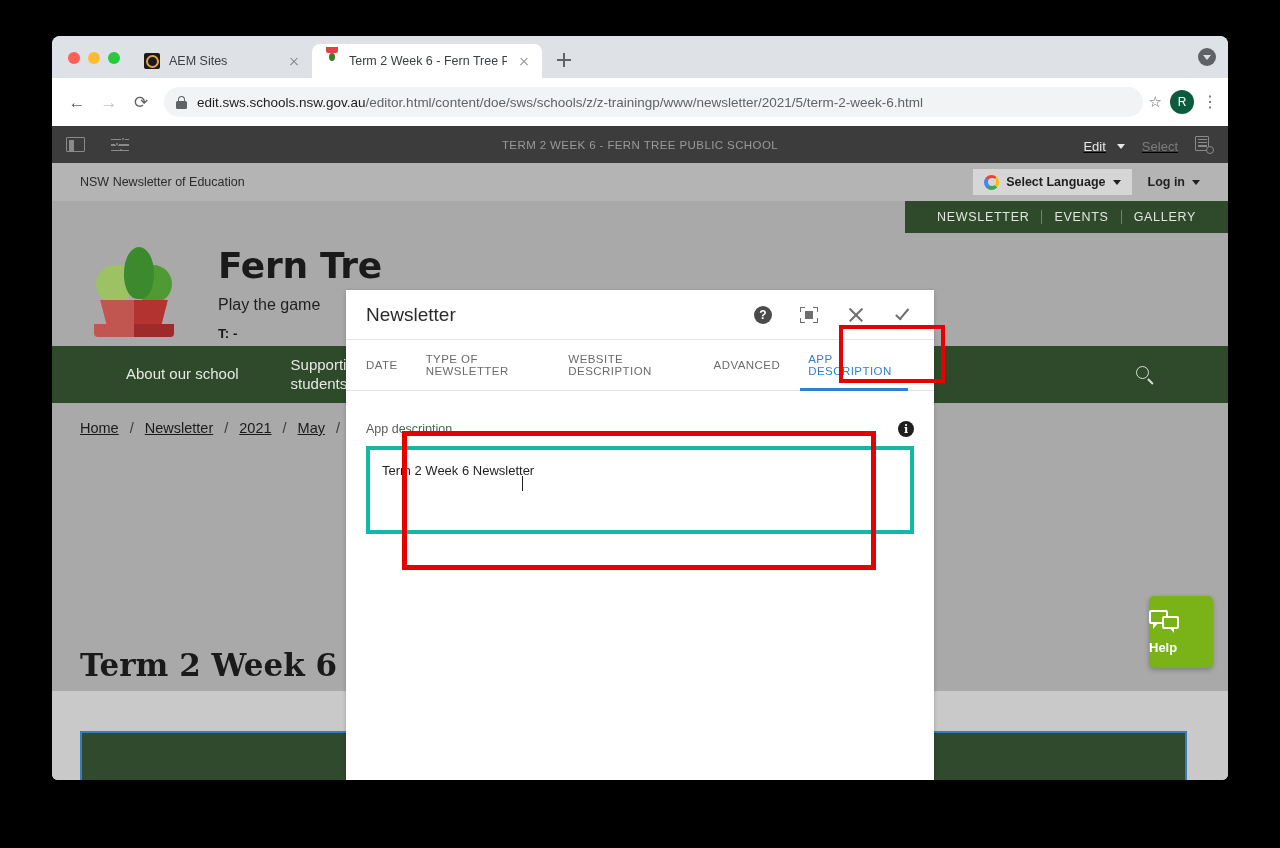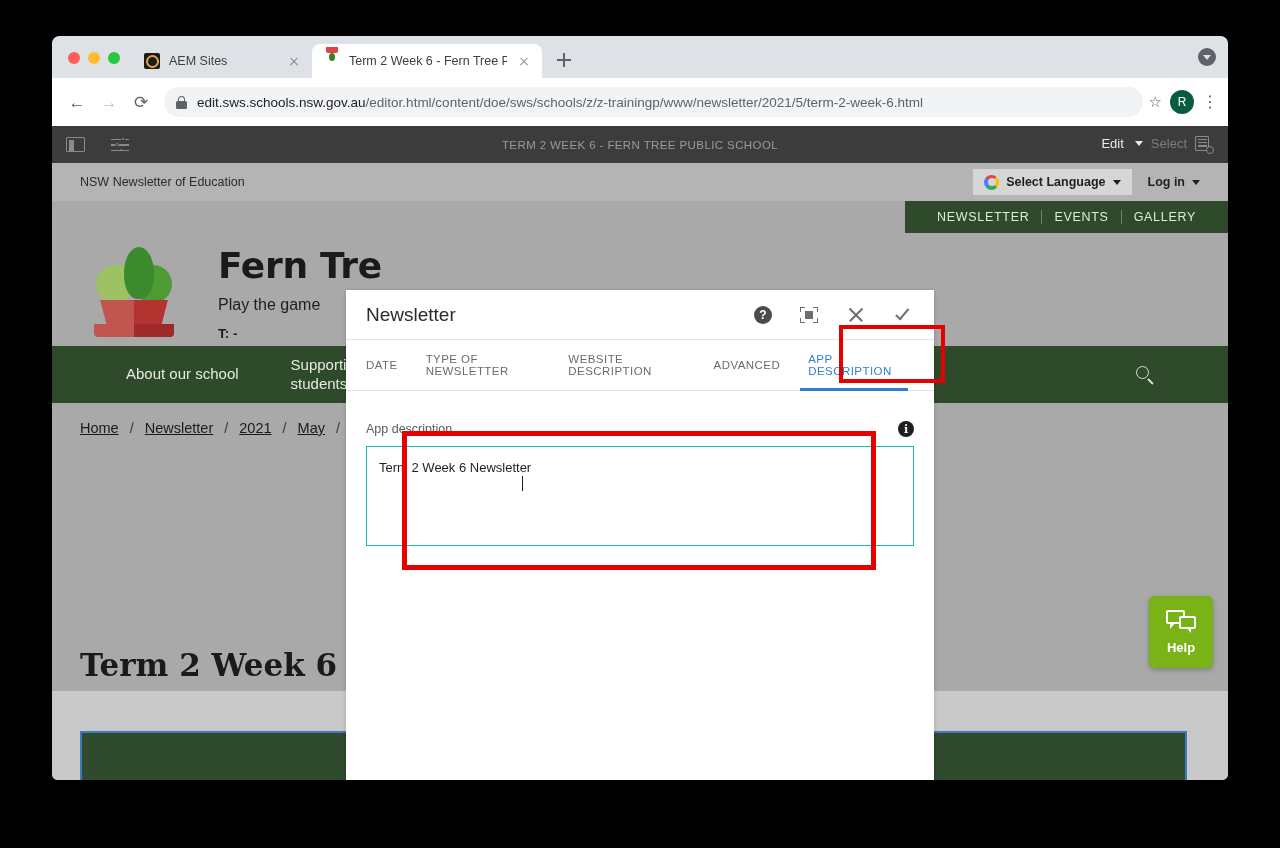--- a/index.html
+++ b/index.html
@@ -147,22 +147,22 @@
     background: #8a8a8a; border: 1px solid #3c3c3c;
   }
   #icon-sliders i.a { left: 10px; top: 2.3px; }
   #icon-sliders i.b { left: 4px; top: 7.8px; }
   #icon-sliders i.c { left: 8px; top: 13.3px; }
   #aem-title {
     position: absolute; left: 0; right: 0; text-align: center;
     font-size: 11.5px; color: #9a9a9a; letter-spacing: .4px; pointer-events: none;
   }
   #aem-right {
-    margin-left: auto; display: flex; align-items: flex-start; gap: 8px;
-    position: relative; z-index: 2;
+    margin-left: auto; display: flex; align-items: flex-end; gap: 17px;
+    position: relative; z-index: 2; text-decoration: underline;
   }
   #aem-edit { font-size: 13px; color: #e8e8e8; display: flex; align-items: center; gap: 11px; }
   .chev-down {
     width: 0; height: 0; border-left: 4.5px solid transparent;
     border-right: 4.5px solid transparent; border-top: 5px solid currentColor;
   }
   #aem-preview { font-size: 13px; color: #7d7d7d; }
   #icon-annotate {
     width: 19px; height: 18px; position: relative;
   }
@@ -277,21 +277,21 @@
   
   #newsletter-block {
     position: absolute; left: 28px; top: 605px; width: 1107px; height: 99px;
     background: #2f4a2c; border: 2px solid #3a7bbf;
   }
 
   
   #help-widget {
     position: absolute; right: 15px; top: 470px;
     width: 64px; height: 72px; background: #7ab317; border-radius: 5px;
-    display: flex; flex-direction: column; align-items: center;
+    display: flex; flex-direction: column; 
     justify-content: center; gap: 6px; box-shadow: 0 2px 5px rgba(0,0,0,.25);
   }
   #help-icon { width: 30px; height: 24px; position: relative; }
   #help-icon .b1 {
     position: absolute; left: 0; top: 0; width: 19px; height: 14px;
     border: 2px solid #fff; border-radius: 2px;
   }
   #help-icon .b1::after {
     content: ""; position: absolute; left: 2px; bottom: -7px;
     border-top: 7px solid #fff; border-right: 6px solid transparent;
@@ -369,22 +369,22 @@
   #field-wrap { position: relative; }
   #field-label-row { display: flex; align-items: center; }
   #field-label { font-size: 12.5px; color: #5a5a5a; }
   #field-info-icon {
     margin-left: auto; width: 16px; height: 16px; border-radius: 50%;
     background: #1f1f1f; color: #fff; font-size: 11px; font-weight: bold;
     display: flex; align-items: center; justify-content: center;
     font-family: "DejaVu Serif", serif;
   }
   #app-description-input {
-    margin-top: 9px; width: 100%; height: 100px;
-    border: 1px solid #14b8a6; outline: none; resize: none;
+    margin-top: 9px; width: 100%; height: 88px;
+    border: 4px solid #14b8a6; outline: none; resize: none;
     font-family: "Liberation Sans", sans-serif; font-size: 13px;
     color: #1f1f1f; padding: 12px 12px; line-height: 1.4;
     background: #fff;
   }
   #field-highlight {
     position: absolute; left: 56px; top: 141px; width: 474px; height: 139px;
     border: 5px solid #e60000; pointer-events: none; z-index: 6;
   }
   #cursor-caret {
     position: absolute; left: 176px; top: 186px; width: 1px; height: 15px;

